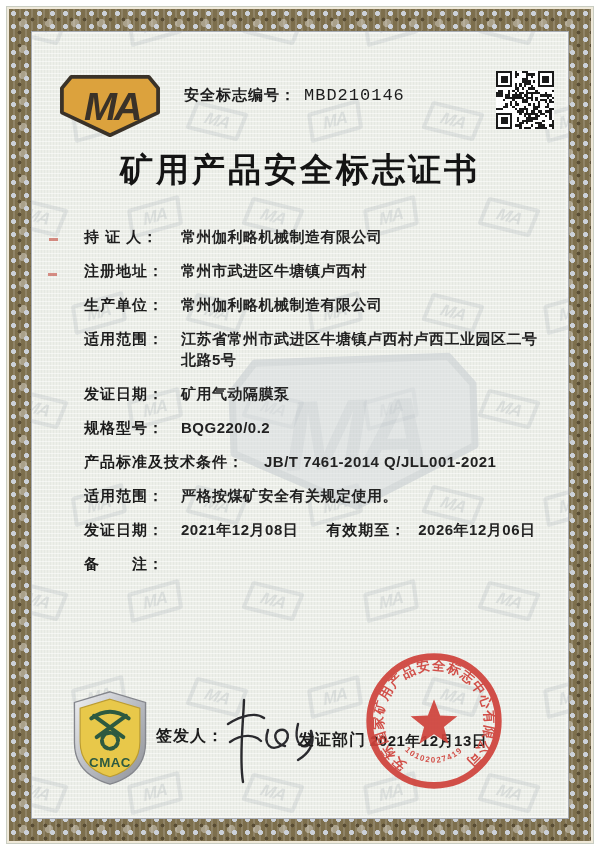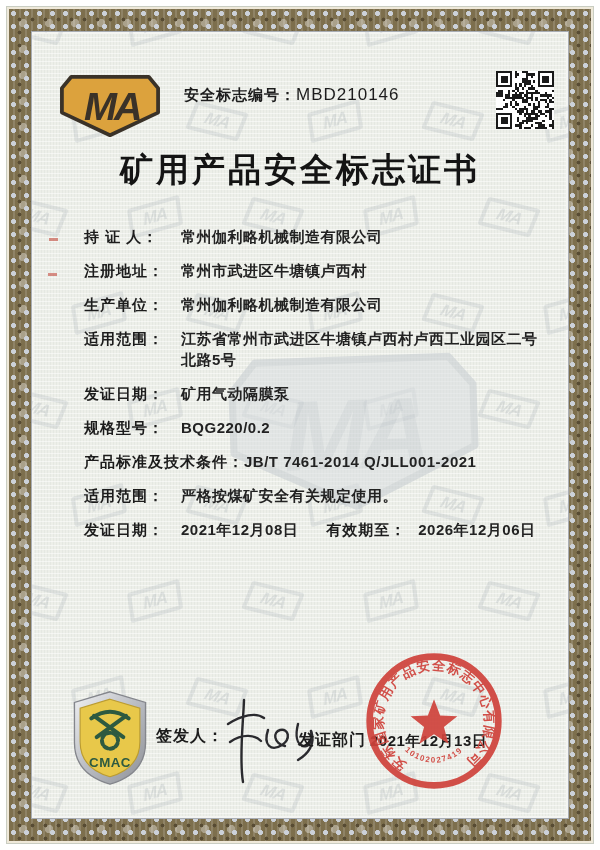--- a/index.html
+++ b/index.html
@@ -40,31 +40,31 @@
     font-weight:800; font-style:italic; font-size:17px; color:rgba(138,150,160,.20);
     letter-spacing:-1px;
   }
   .wm-big { position:absolute; left:192px; top:306px; width:260px; height:190px; opacity:.55; pointer-events:none; }
   .content { position:absolute; inset:0; }
 
   .header { position:absolute; top:38px; left:26px; right:14px; height:72px; display:flex; align-items:center; }
   .ma-badge { width:104px; height:66px; flex:none; }
   .cert-no { margin-left:22px; margin-top:-22px; white-space:nowrap; }
   .cert-no .lbl { font-size:15px; font-weight:700; letter-spacing:1px; }
-  .cert-no .num { font-family:Liberation Sans, sans-serif; font-size:17px; letter-spacing:1px; margin-left:0; }
+  .cert-no .num { font-family:Liberation Mono, monospace; font-size:17px; letter-spacing:1px; margin-left:8px; }
   .qr { margin-left:auto; margin-top:-12px; width:58px; height:58px; background:#fff; flex:none; }
 
   .title { position:absolute; top:116px; left:0; right:0; text-align:center;
     font-size:33px; font-weight:900; letter-spacing:3px; color:#141414; }
 
   .fields { position:absolute; top:194px; left:52px; right:16px; }
   .row { display:flex; margin-bottom:13px; }
   .row .label { flex:none; min-width:97px; font-size:15px; font-weight:700; letter-spacing:1px; white-space:pre; line-height:21px; }
   .row .value { font-size:15px; font-weight:600; letter-spacing:.5px; line-height:21px; color:#222; }
-  .row.long-label .label { min-width:0; }
+  .row.long-label .label { min-width:0; margin-right:20px; }
   .row.validity { margin-top:7px; }
   .row.validity .l2 { margin-left:28px; min-width:0; margin-right:12px; }
   .statement { position:absolute; top:519px; left:40px; right:28px;
     font-size:15px; font-weight:700; line-height:20.5px; letter-spacing:.3px;
     text-indent:2em; text-align:justify; color:#1e1e1e; }
 
   .cmac { position:absolute; left:38px; top:656px; width:80px; height:100px; }
   .signer-label { position:absolute; left:124px; top:694px; font-size:16px; font-weight:700; letter-spacing:1px; }
   .signature { position:absolute; left:178px; top:656px; width:118px; height:110px; }
   .issuer-label { position:absolute; left:266px; top:698px; font-size:16px; font-weight:700; letter-spacing:1px; z-index:1; }
@@ -401,20 +401,24 @@
         <div class="row">
           <span class="label">适用范围：</span>
           <span class="value">严格按煤矿安全有关规定使用。</span>
         </div>
         <div class="row validity">
           <span class="label">发证日期：</span>
           <span class="value">2021年12月08日</span>
           <span class="label l2">有效期至：</span>
           <span class="value">2026年12月06日</span>
         </div>
+        <div class="row">
+          <span class="label">备　　注：</span>
+          <span class="value"></span>
+        </div>
       </div>
 
 
       <svg class="cmac" viewBox="0 0 90 110">
         <defs>
           <linearGradient id="silv" x1="0" y1="0" x2="1" y2="1">
             <stop offset="0" stop-color="#f0f1f3"></stop>
               <stop offset=".5" stop-color="#b9bcc2"></stop>
               <stop offset="1" stop-color="#8e9096"></stop>
           </linearGradient>

